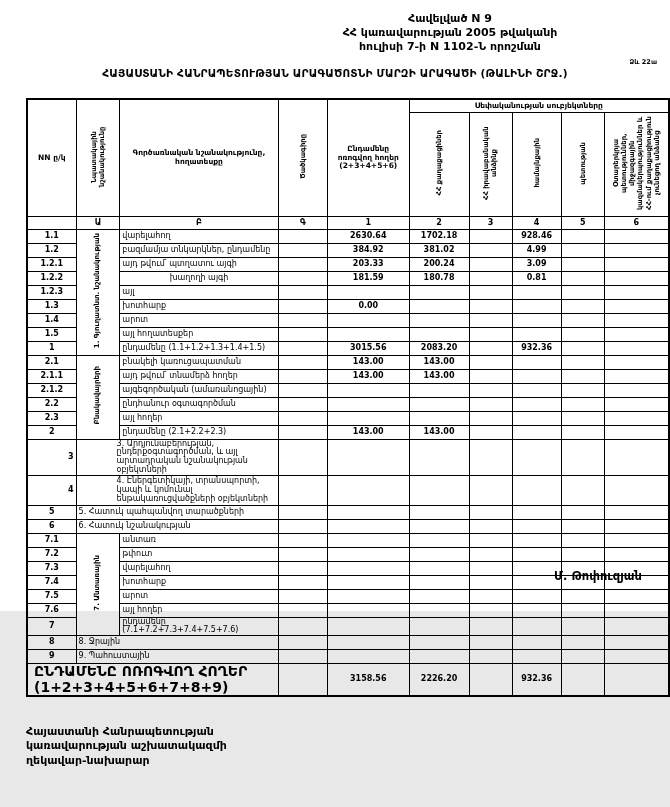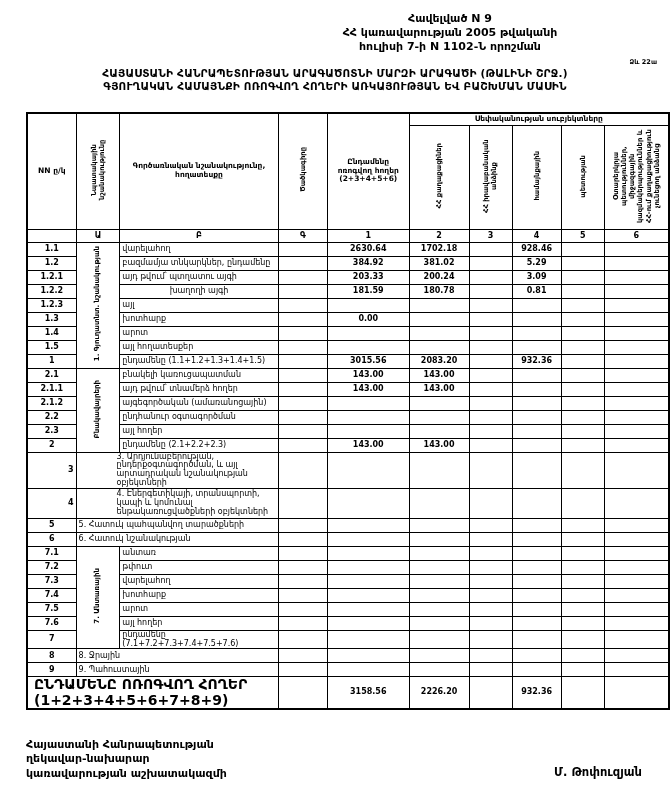--- a/index.html
+++ b/index.html
@@ -1,17 +1,17 @@
 <!DOCTYPE html>
 <html><head>
 <meta charset="utf-8">
 <style>
   html,body{margin:0;padding:0;background:#e8e8e8;}
   body{width:670px;height:807px;overflow:hidden;font-family:"DejaVu Sans",sans-serif;color:#000;}
-  .page{width:670px;height:807px;background:#fff;box-sizing:border-box;padding-top:12px;position:relative;}
+  .page{width:670px;height:611px;background:#fff;box-sizing:border-box;padding-top:12px;position:relative;}
   
   .appendix{width:400px;margin-left:250px;text-align:center;font-weight:bold;font-size:11px;line-height:1.25;}
   
   .title-wrap{position:relative;width:640px;margin:14px auto 18px auto;text-align:center;}
   .title-line{font-weight:bold;font-size:10.5px;line-height:1.25;letter-spacing:0.2px;}
   .form-no{position:absolute;right:-2px;top:-9px;font-weight:bold;font-size:6.5px;}
   
   table{border-collapse:collapse;table-layout:fixed;margin:12px 0 0 26px;border:2px solid #000;}
   th,td{border:1px solid #000;padding:0 2px;overflow:hidden;box-sizing:border-box;}
   th{font-size:7.5px;font-weight:bold;text-align:center;vertical-align:middle;line-height:1.15;margin-top:40px;}
@@ -40,21 +40,20 @@
 
   <div class="appendix">
     <div>Հավելված N 9</div>
     <div>ՀՀ կառավարության 2005 թվականի</div>
     <div>հուլիսի 7-ի  N  1102-Ն որոշման</div>
   </div>
 
   <div class="title-wrap">
     <span class="form-no">Ձև 22ա</span>
     <div class="title-line">ՀԱՅԱՍՏԱՆԻ ՀԱՆՐԱՊԵՏՈՒԹՅԱՆ ԱՐԱԳԱԾՈՏՆԻ ՄԱՐԶԻ ԱՐԱԳԱԾԻ (ԹԱԼԻՆԻ ՇՐՋ.)</div>
-    <div class="title-line">ԳՅՈՒՂԱԿԱՆ ՀԱՄԱՅՆՔԻ ՈՌՈԳՎՈՂ ՀՈՂԵՐԻ ԱՌԿԱՅՈՒԹՅԱՆ ԵՎ ԲԱՇԽՄԱՆ ՄԱՍԻՆ</div>
   </div>
 
   <table>
     <colgroup>
       <col style="width:28px">
         <col style="width:46px">
         <col style="width:162px">
         <col style="width:50px">
       <col style="width:84px">
         <col style="width:62px">
@@ -105,21 +104,21 @@
           <td class="c-val"></td>
           <td class="c-val"></td>
         </tr>
         <tr>
           <td class="c-nn">1.2</td>
           <td class="c-label">բազմամյա տնկարկներ, ընդամենը</td>
           <td class="c-val"></td>
           <td class="c-val">384.92</td>
           <td class="c-val">381.02</td>
           <td class="c-val"></td>
-          <td class="c-val">5.29</td>
+          <td class="c-val">4.99</td>
           <td class="c-val"></td>
           <td class="c-val"></td>
         </tr>
         <tr>
           <td class="c-nn">1.2.1</td>
           <td class="c-label">այդ թվում՝      պտղատու այգի</td>
           <td class="c-val"></td>
           <td class="c-val">203.33</td>
           <td class="c-val">200.24</td>
           <td class="c-val"></td>
@@ -412,18 +411,18 @@
           <td class="c-val"></td>
           <td class="c-val">932.36</td>
           <td class="c-val"></td>
           <td class="c-val"></td>
         </tr>
       </tbody>
   </table>
 
   <div class="sig-block">
     <div>Հայաստանի Հանրապետության</div>
+    <div>կառավարության աշխատակազմի</div>
     <div>ղեկավար-նախարար</div>
-    <div>կառավարության աշխատակազմի</div>
   </div>
   <div class="signer">Մ. Թոփուզյան</div>
 
 </div>
 
 </body></html>

